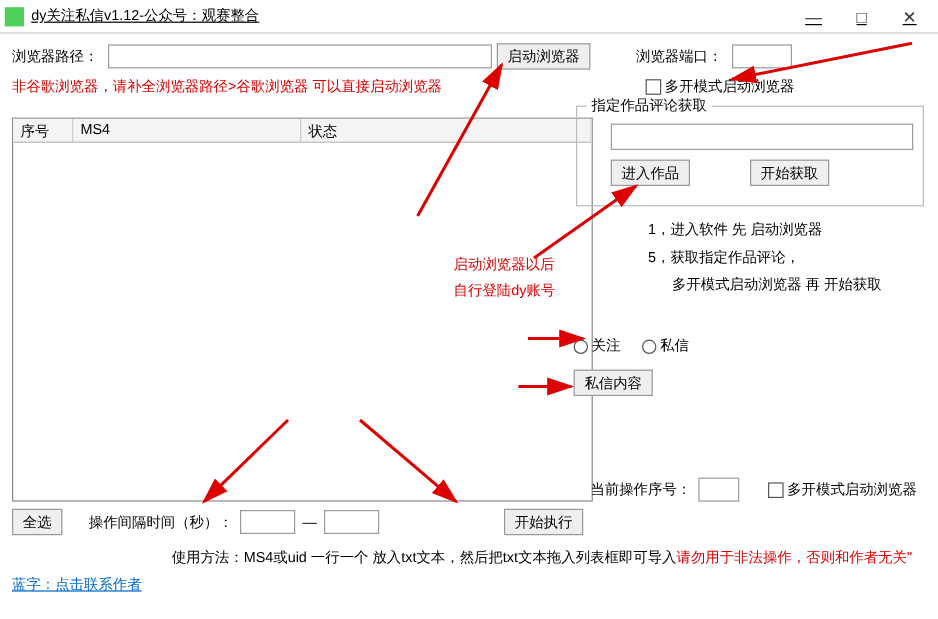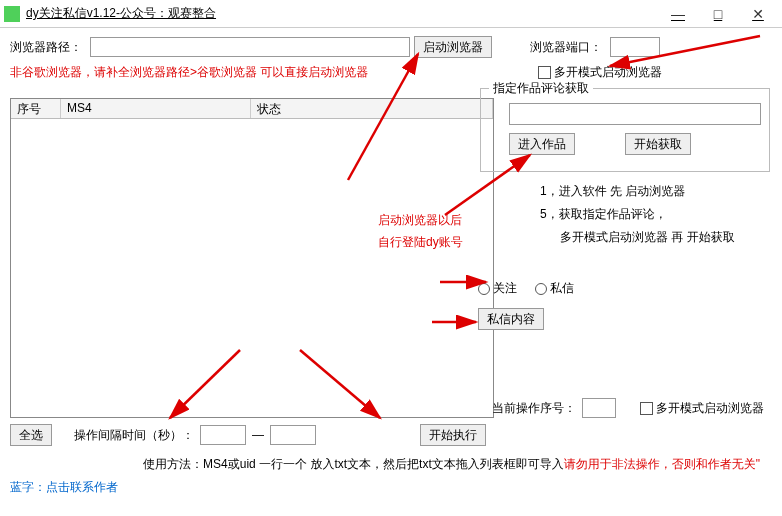--- a/index.html
+++ b/index.html
@@ -127,21 +127,21 @@
   <input type="text" style="width: 46px;" value="">
   <span style="flex:1"></span>
   <button class="btn">开始执行</button>
 </div>
 
 <div class="footer">
   <div style="display:flex; justify-content:flex-end;">
     <span>使用方法：MS4或uid 一行一个 放入txt文本，然后把txt文本拖入列表框即可导入</span>
     <span class="redtxt" style="margin-right:10px">请勿用于非法操作，否则和作者无关"</span>
   </div>
-  <div class="bluetxt" style="margin-top:6px;">蓝字：点击联系作者</div>
+  <div class="bluetxt" style="margin-top:6px;text-decoration:underline;">蓝字：点击联系作者</div>
 </div>
 
 <svg class="arrow" width="782" height="516" style="left:0;top:0;">
   <defs>
       <marker id="ah" markerWidth="10" markerHeight="10" refX="8" refY="3" orient="auto">
         <path d="M0,0 L9,3 L0,6 Z" fill="#d00"></path>
       </marker>
     </defs>
   <g stroke="#d00" stroke-width="2.5" fill="none" marker-end="url(#ah)">
     <line x1="348" y1="180" x2="418" y2="54"></line>

